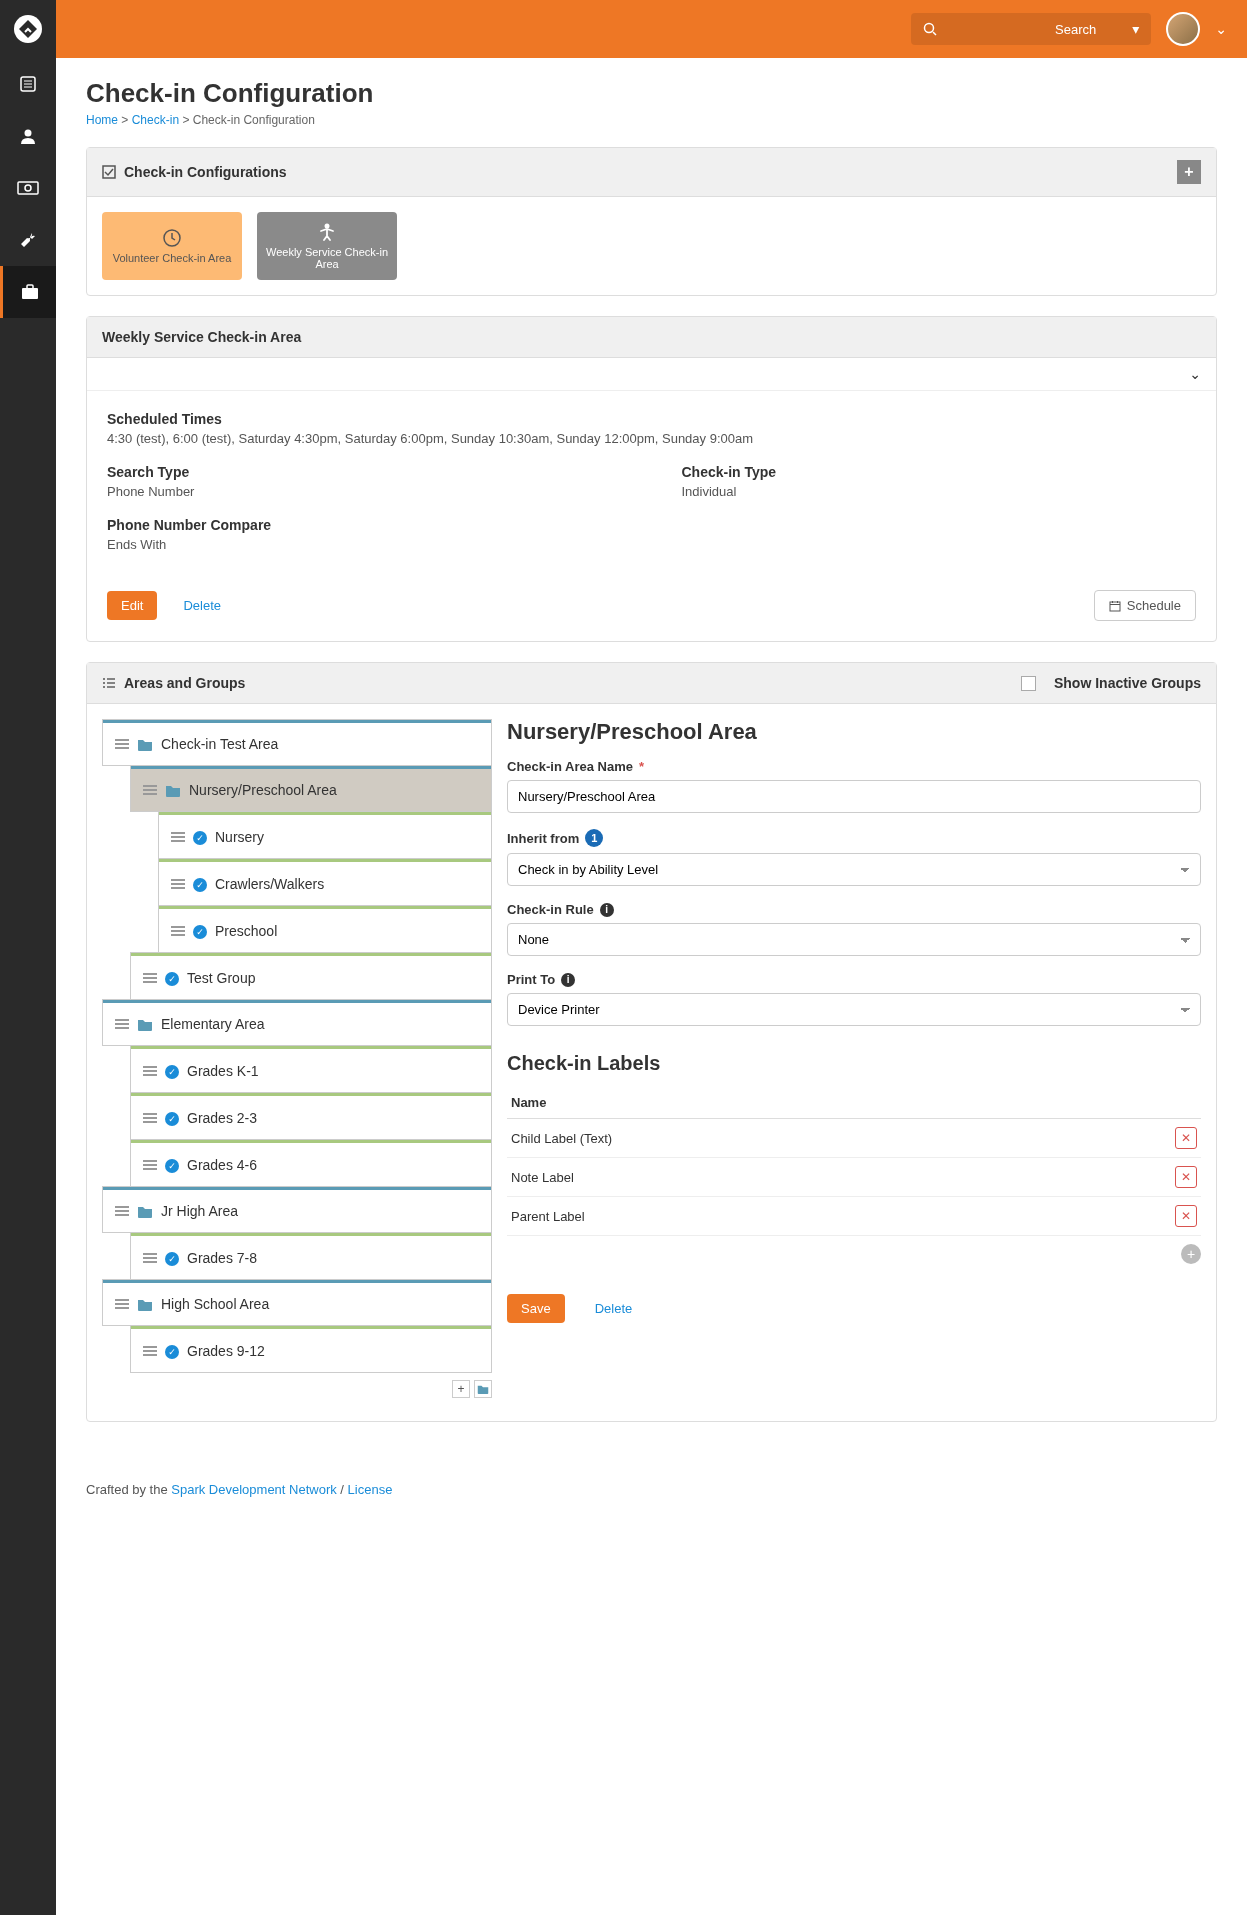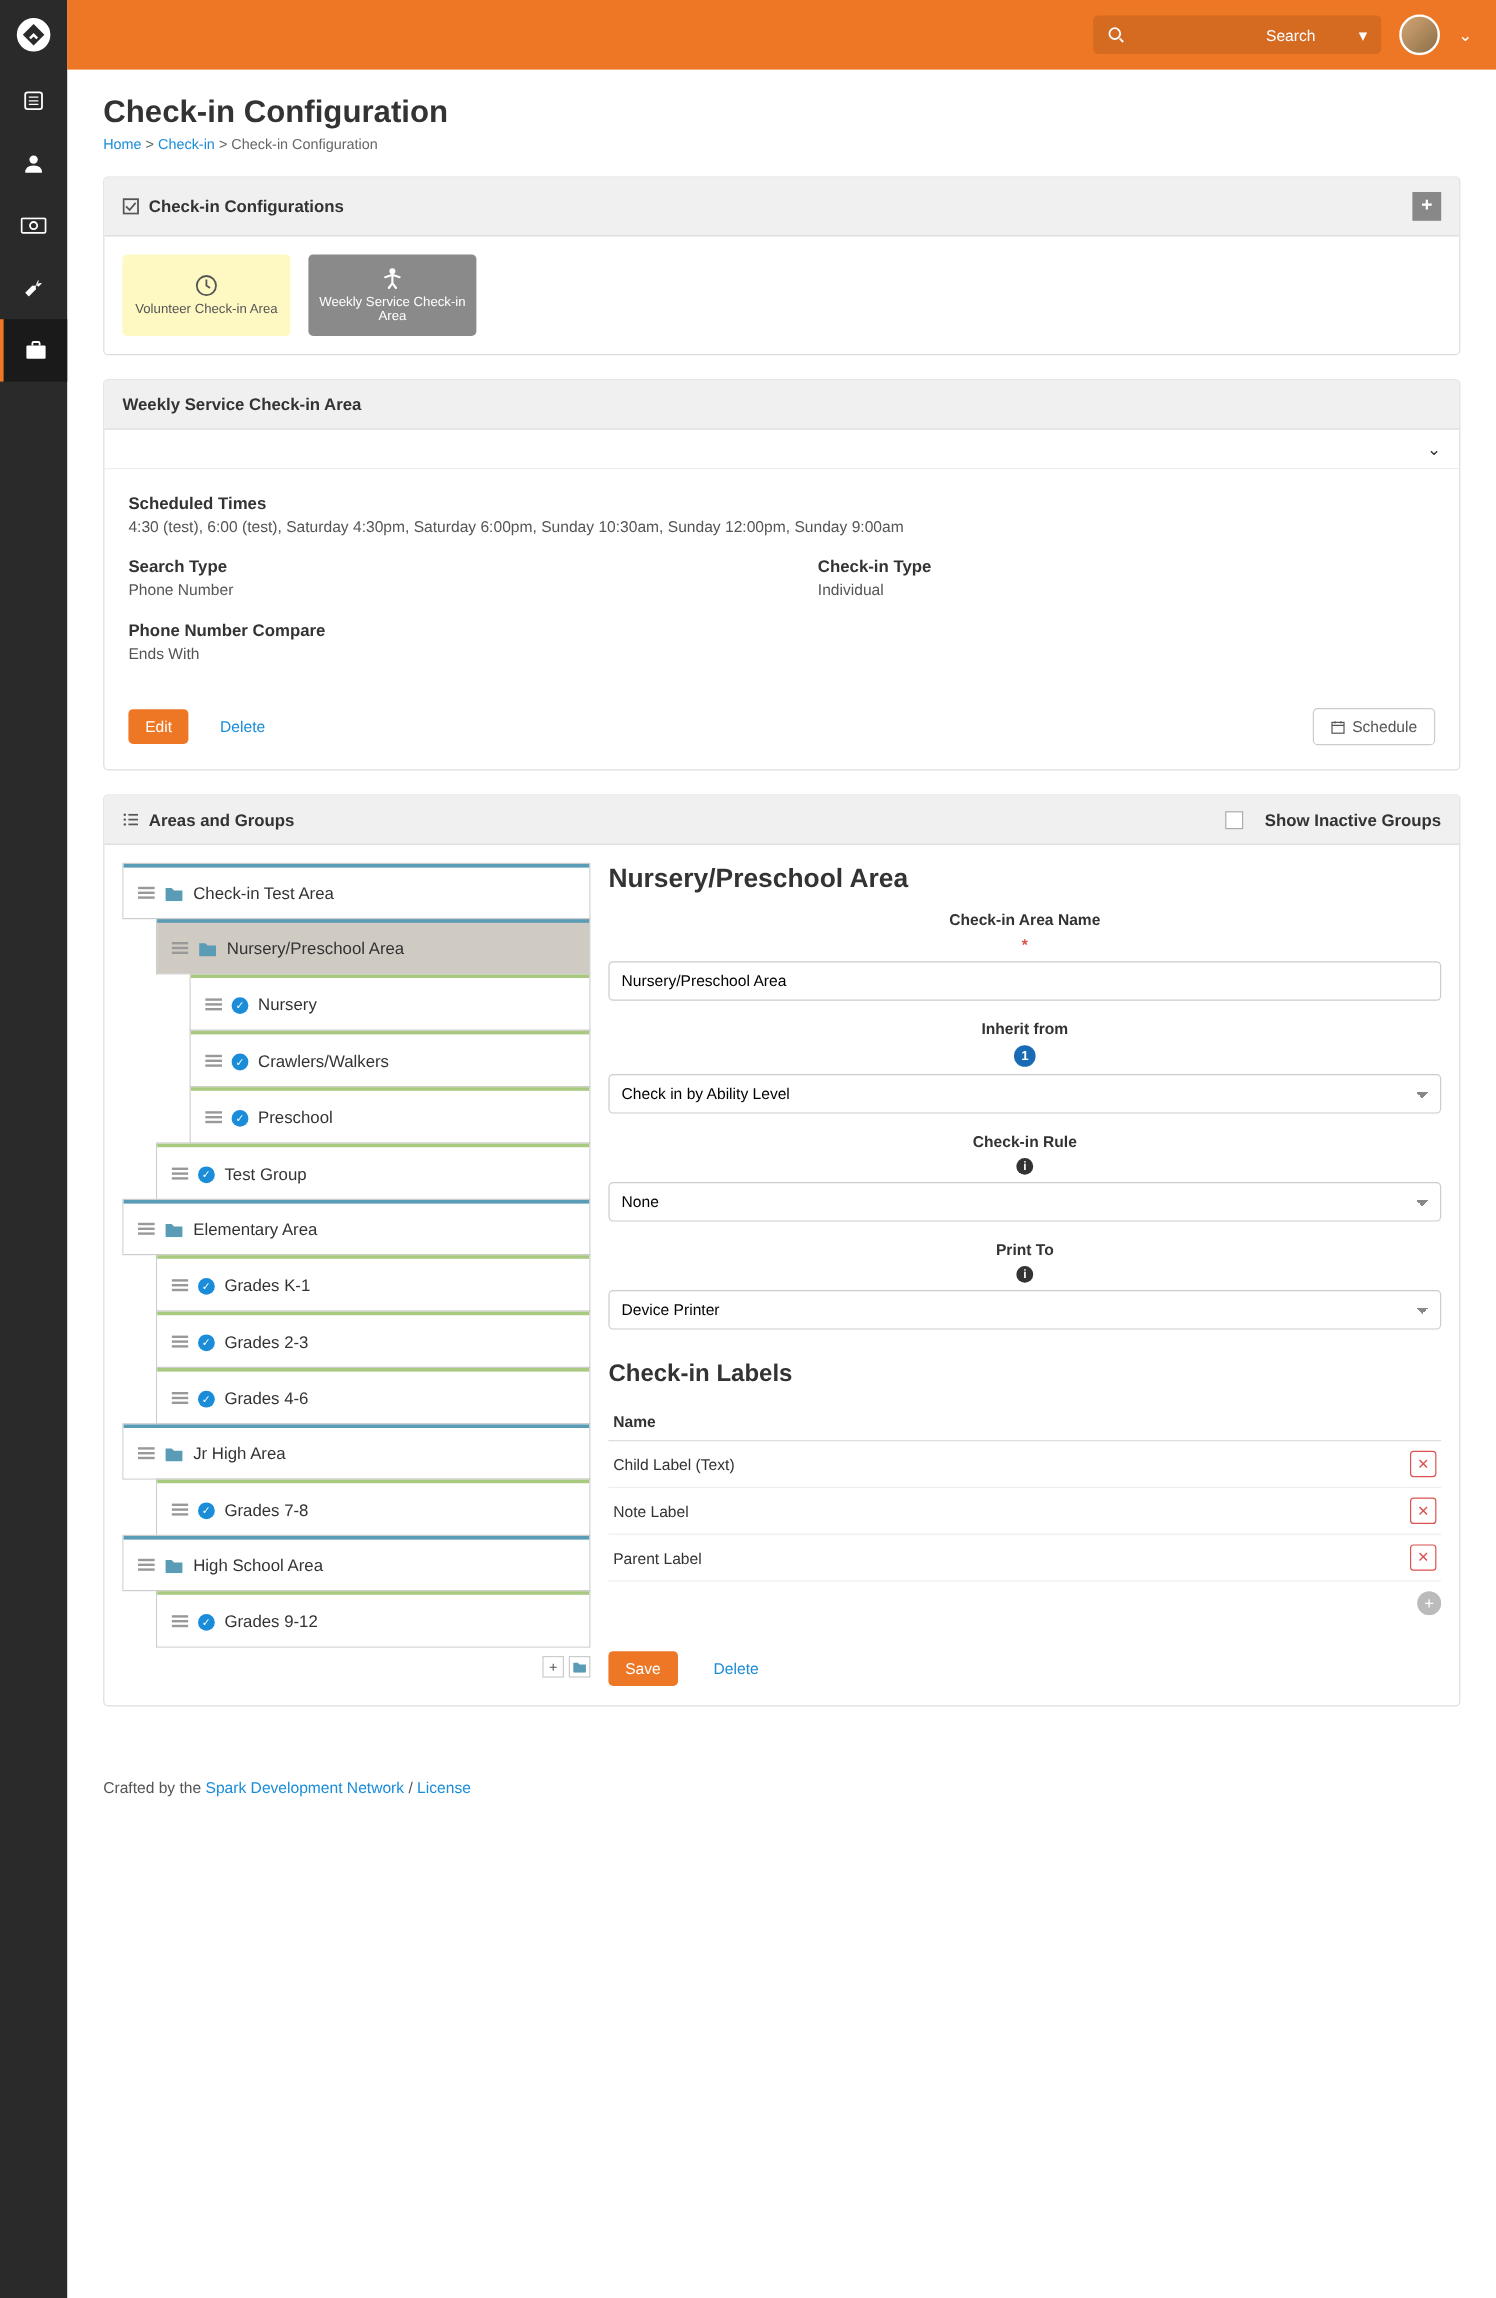--- a/index.html
+++ b/index.html
@@ -18,21 +18,21 @@
 .page-title { font-size: 26px; font-weight: 600; color: #333; margin-bottom: 4px; }
 .breadcrumb { font-size: 12px; color: #666; margin-bottom: 20px; }
 .breadcrumb a { color: #1a8cd8; text-decoration: none; }
 .panel { border: 1px solid #ddd; border-radius: 4px; margin-bottom: 20px; background: #fff; }
 .panel-header { background: #f0f0f0; padding: 12px 15px; border-bottom: 1px solid #ddd; display: flex; align-items: center; justify-content: space-between; font-weight: 600; color: #333; }
 .panel-header .left { display: flex; align-items: center; gap: 8px; }
 .add-btn { width: 24px; height: 24px; background: #888; color: #fff; display: flex; align-items: center; justify-content: center; cursor: pointer; font-size: 16px; }
 .panel-body { padding: 15px; }
 .config-tiles { display: flex; gap: 15px; }
 .tile { width: 140px; height: 68px; border-radius: 4px; display: flex; flex-direction: column; align-items: center; justify-content: center; gap: 4px; cursor: pointer; font-size: 11px; text-align: center; padding: 8px; }
-.tile.light { background: #fef9c3; color: #555; }
+.tile.light { background: #fdba74; color: #555; }
 .tile.dark { background: #8a8a8a; color: #fff; }
 .area-header { background: #f0f0f0; padding: 12px 15px; border-bottom: 1px solid #ddd; font-weight: 600; }
 .chevron-row { display: flex; justify-content: flex-end; padding: 8px 15px; border-bottom: 1px solid #eee; cursor: pointer; }
 .info-body { padding: 20px; }
 .info-label { font-weight: 600; margin-bottom: 4px; }
 .info-value { color: #555; margin-bottom: 18px; font-size: 13px; }
 .info-two-col { display: flex; gap: 60px; }
 .info-col { flex: 1; }
 .btn-row { padding: 0 20px 20px; display: flex; align-items: center; gap: 12px; }
 .btn { padding: 7px 14px; border-radius: 4px; cursor: pointer; font-size: 13px; border: none; }
@@ -49,21 +49,21 @@
 .tree-row.area { border-top: 3px solid #5a9bb5; }
 .tree-row.group { border-top: 3px solid #a8c97f; }
 .tree-row.selected { background: #d0cbc2; }
 .tree-indent-1 { margin-left: 28px; }
 .tree-indent-2 { margin-left: 56px; }
 .handle-icon { color: #999; font-size: 14px; }
 .check-icon { width: 14px; height: 14px; border-radius: 50%; background: #1a8cd8; color: #fff; display: inline-flex; align-items: center; justify-content: center; font-size: 9px; }
 .tree-footer { display: flex; justify-content: flex-end; padding: 8px 0; gap: 4px; }
 .tree-footer-btn { width: 18px; height: 18px; border: 1px solid #ccc; display: flex; align-items: center; justify-content: center; font-size: 12px; cursor: pointer; color: #555; }
 .form-title { font-size: 22px; font-weight: 600; margin-bottom: 14px; }
-.form-label { font-weight: 600; font-size: 13px; margin-bottom: 6px; display: flex; align-items: center; gap: 6px; flex-direction: column; }
+.form-label { font-weight: 600; font-size: 13px; margin-bottom: 6px; display: flex; align-items: center; gap: 6px; }
 .req { color: #d9534f; }
 .badge-num { width: 18px; height: 18px; border-radius: 50%; background: #1a6bb5; color: #fff; display: inline-flex; align-items: center; justify-content: center; font-size: 11px; }
 .info-icon { width: 14px; height: 14px; border-radius: 50%; background: #333; color: #fff; display: inline-flex; align-items: center; justify-content: center; font-size: 10px; font-weight: bold; }
 .form-input { width: 100%; padding: 8px 10px; border: 1px solid #ccc; border-radius: 4px; font-size: 13px; margin-bottom: 16px; background: #fff; }
 .form-select { appearance: none; background-image: linear-gradient(45deg, transparent 50%, #888 50%), linear-gradient(135deg, #888 50%, transparent 50%); background-position: calc(100% - 15px) 14px, calc(100% - 10px) 14px; background-size: 5px 5px; background-repeat: no-repeat; }
 .section-subtitle { font-size: 20px; font-weight: 600; margin: 10px 0 12px; }
 .label-table { width: 100%; border-collapse: collapse; }
 .label-table th { text-align: left; font-weight: 600; padding: 8px 4px; border-bottom: 1px solid #ddd; font-size: 13px; }
 .label-table td { padding: 8px 4px; border-bottom: 1px solid #eee; font-size: 13px; }
 .del-btn { width: 22px; height: 22px; border: 1px solid #d9534f; color: #d9534f; display: inline-flex; align-items: center; justify-content: center; border-radius: 3px; cursor: pointer; font-size: 12px; }

